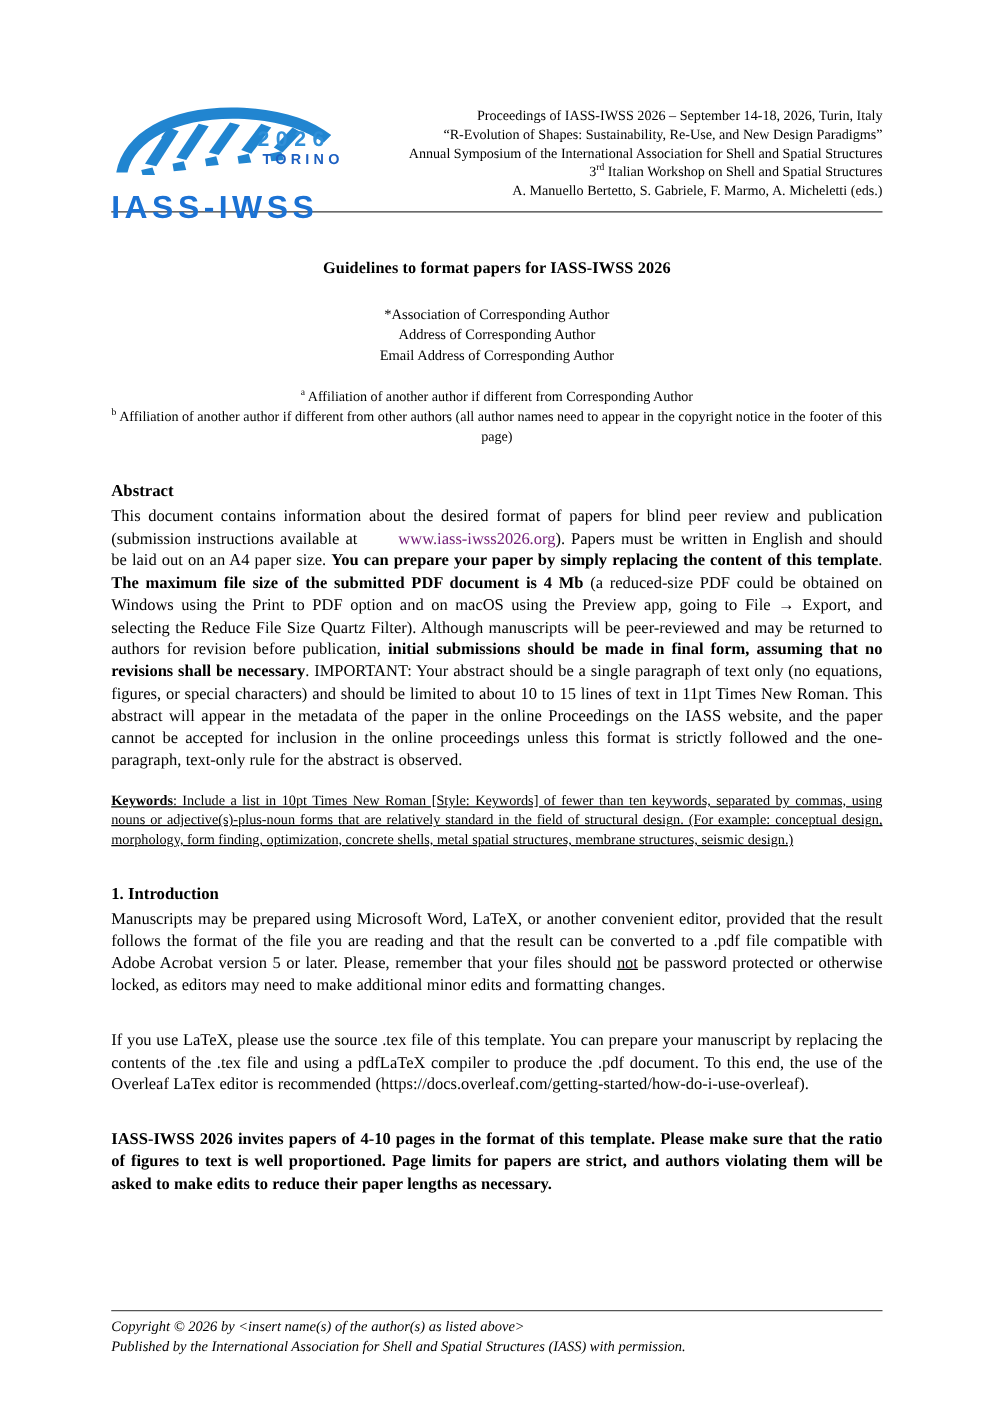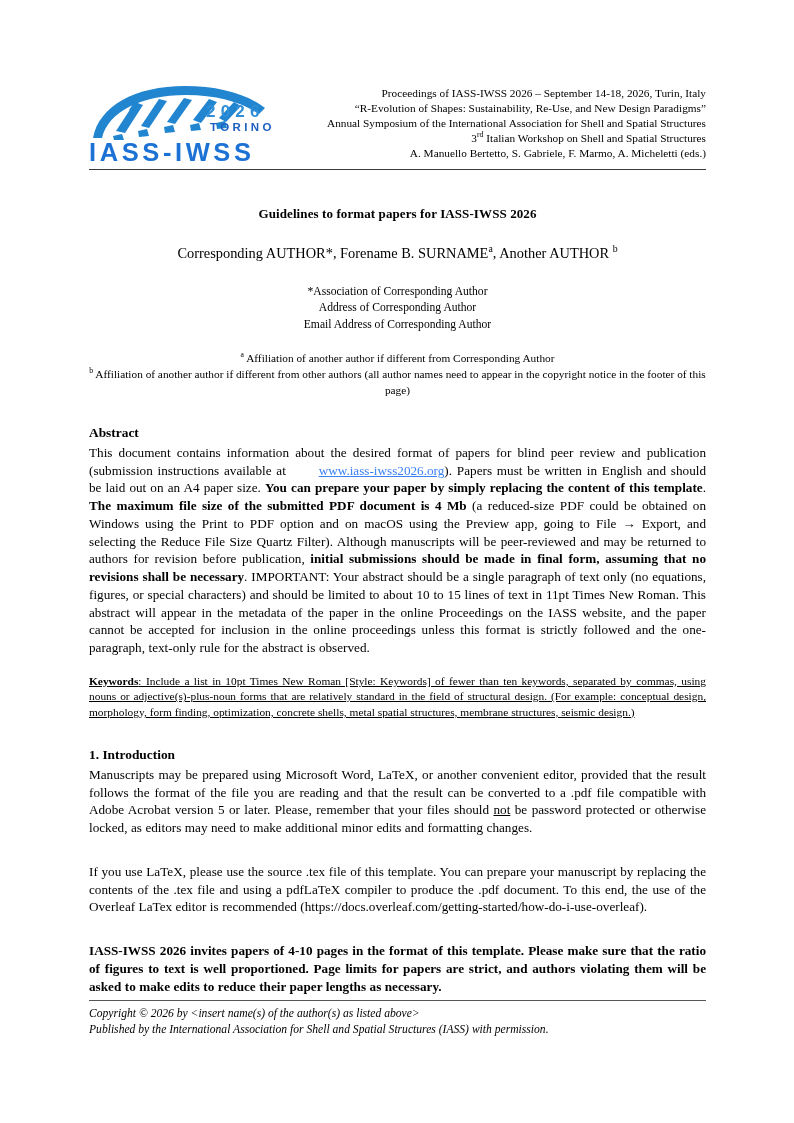--- a/index.html
+++ b/index.html
@@ -44,21 +44,21 @@
     width: 200px;
     height: 56px;
   }
   .logo-word {
     font-family: "Liberation Sans", "DejaVu Sans", sans-serif;
     font-weight: bold;
     font-size: 25.5px;
     letter-spacing: 3.6px;
     color: #1b72d4;
     line-height: 1;
-    margin-top: 0;
+    margin-top: 14px;
     white-space: nowrap;
   }
   .header-lines {
     flex: 1;
     text-align: right;
     font-size: 11.3px;
     line-height: 1.33;
     padding-top: 2px;
     padding-left: 10px;
   }
@@ -121,30 +121,29 @@
     text-align: justify;
     margin: 17px 0 0 0;
     text-decoration: underline;
   }
   p.gap {
     margin-top: 26px;
   }
   .b { font-weight: bold; }
   .u { text-decoration: underline; }
   a.link, .link {
-    color: #3b82f6;
-    text-decoration: underline;
+    color: #701a75;
     margin-left: 28px;
   }
 
   
   .footer {
     position: absolute;
     left: 89px;
-    top: 1000px;
+    top: 1048px;
     width: 617px;
   }
   .rule-bottom {
     border: 0;
     border-top: 1px solid #555555;
     margin: 0 0 5px 0;
   }
   .footer p {
     font-style: italic;
     font-size: 11.6px;
@@ -197,21 +196,20 @@
         <div>Annual Symposium of the International Association for Shell and Spatial Structures</div>
         <div><span>3</span><sup>rd</sup> <span>Italian Workshop on Shell and Spatial Structures</span></div>
         <div>A. Manuello Bertetto, S. Gabriele, F. Marmo, A. Micheletti (eds.)</div>
       </div>
     </div>
 
     <hr class="rule-top">
 
     <div class="title">Guidelines to format papers for IASS-IWSS 2026</div>
 
-    <div class="authors"><span>Corresponding AUTHOR*, Forename B. SURNAME</span><sup>a</sup><span>, Another AUTHOR </span><sup>b</sup></div>
 
     <div class="affil-block">
       <div>*Association of Corresponding Author</div>
       <div>Address of Corresponding Author</div>
       <div>Email Address of Corresponding Author</div>
     </div>
 
     <div class="affil-block-2">
       <div><sup>a</sup><span> Affiliation of another author if different from Corresponding Author</span></div>
       <div><sup>b</sup><span> Affiliation of another author if different from other authors (all author names need to appear in the copyright notice in the footer of this page)</span></div>

